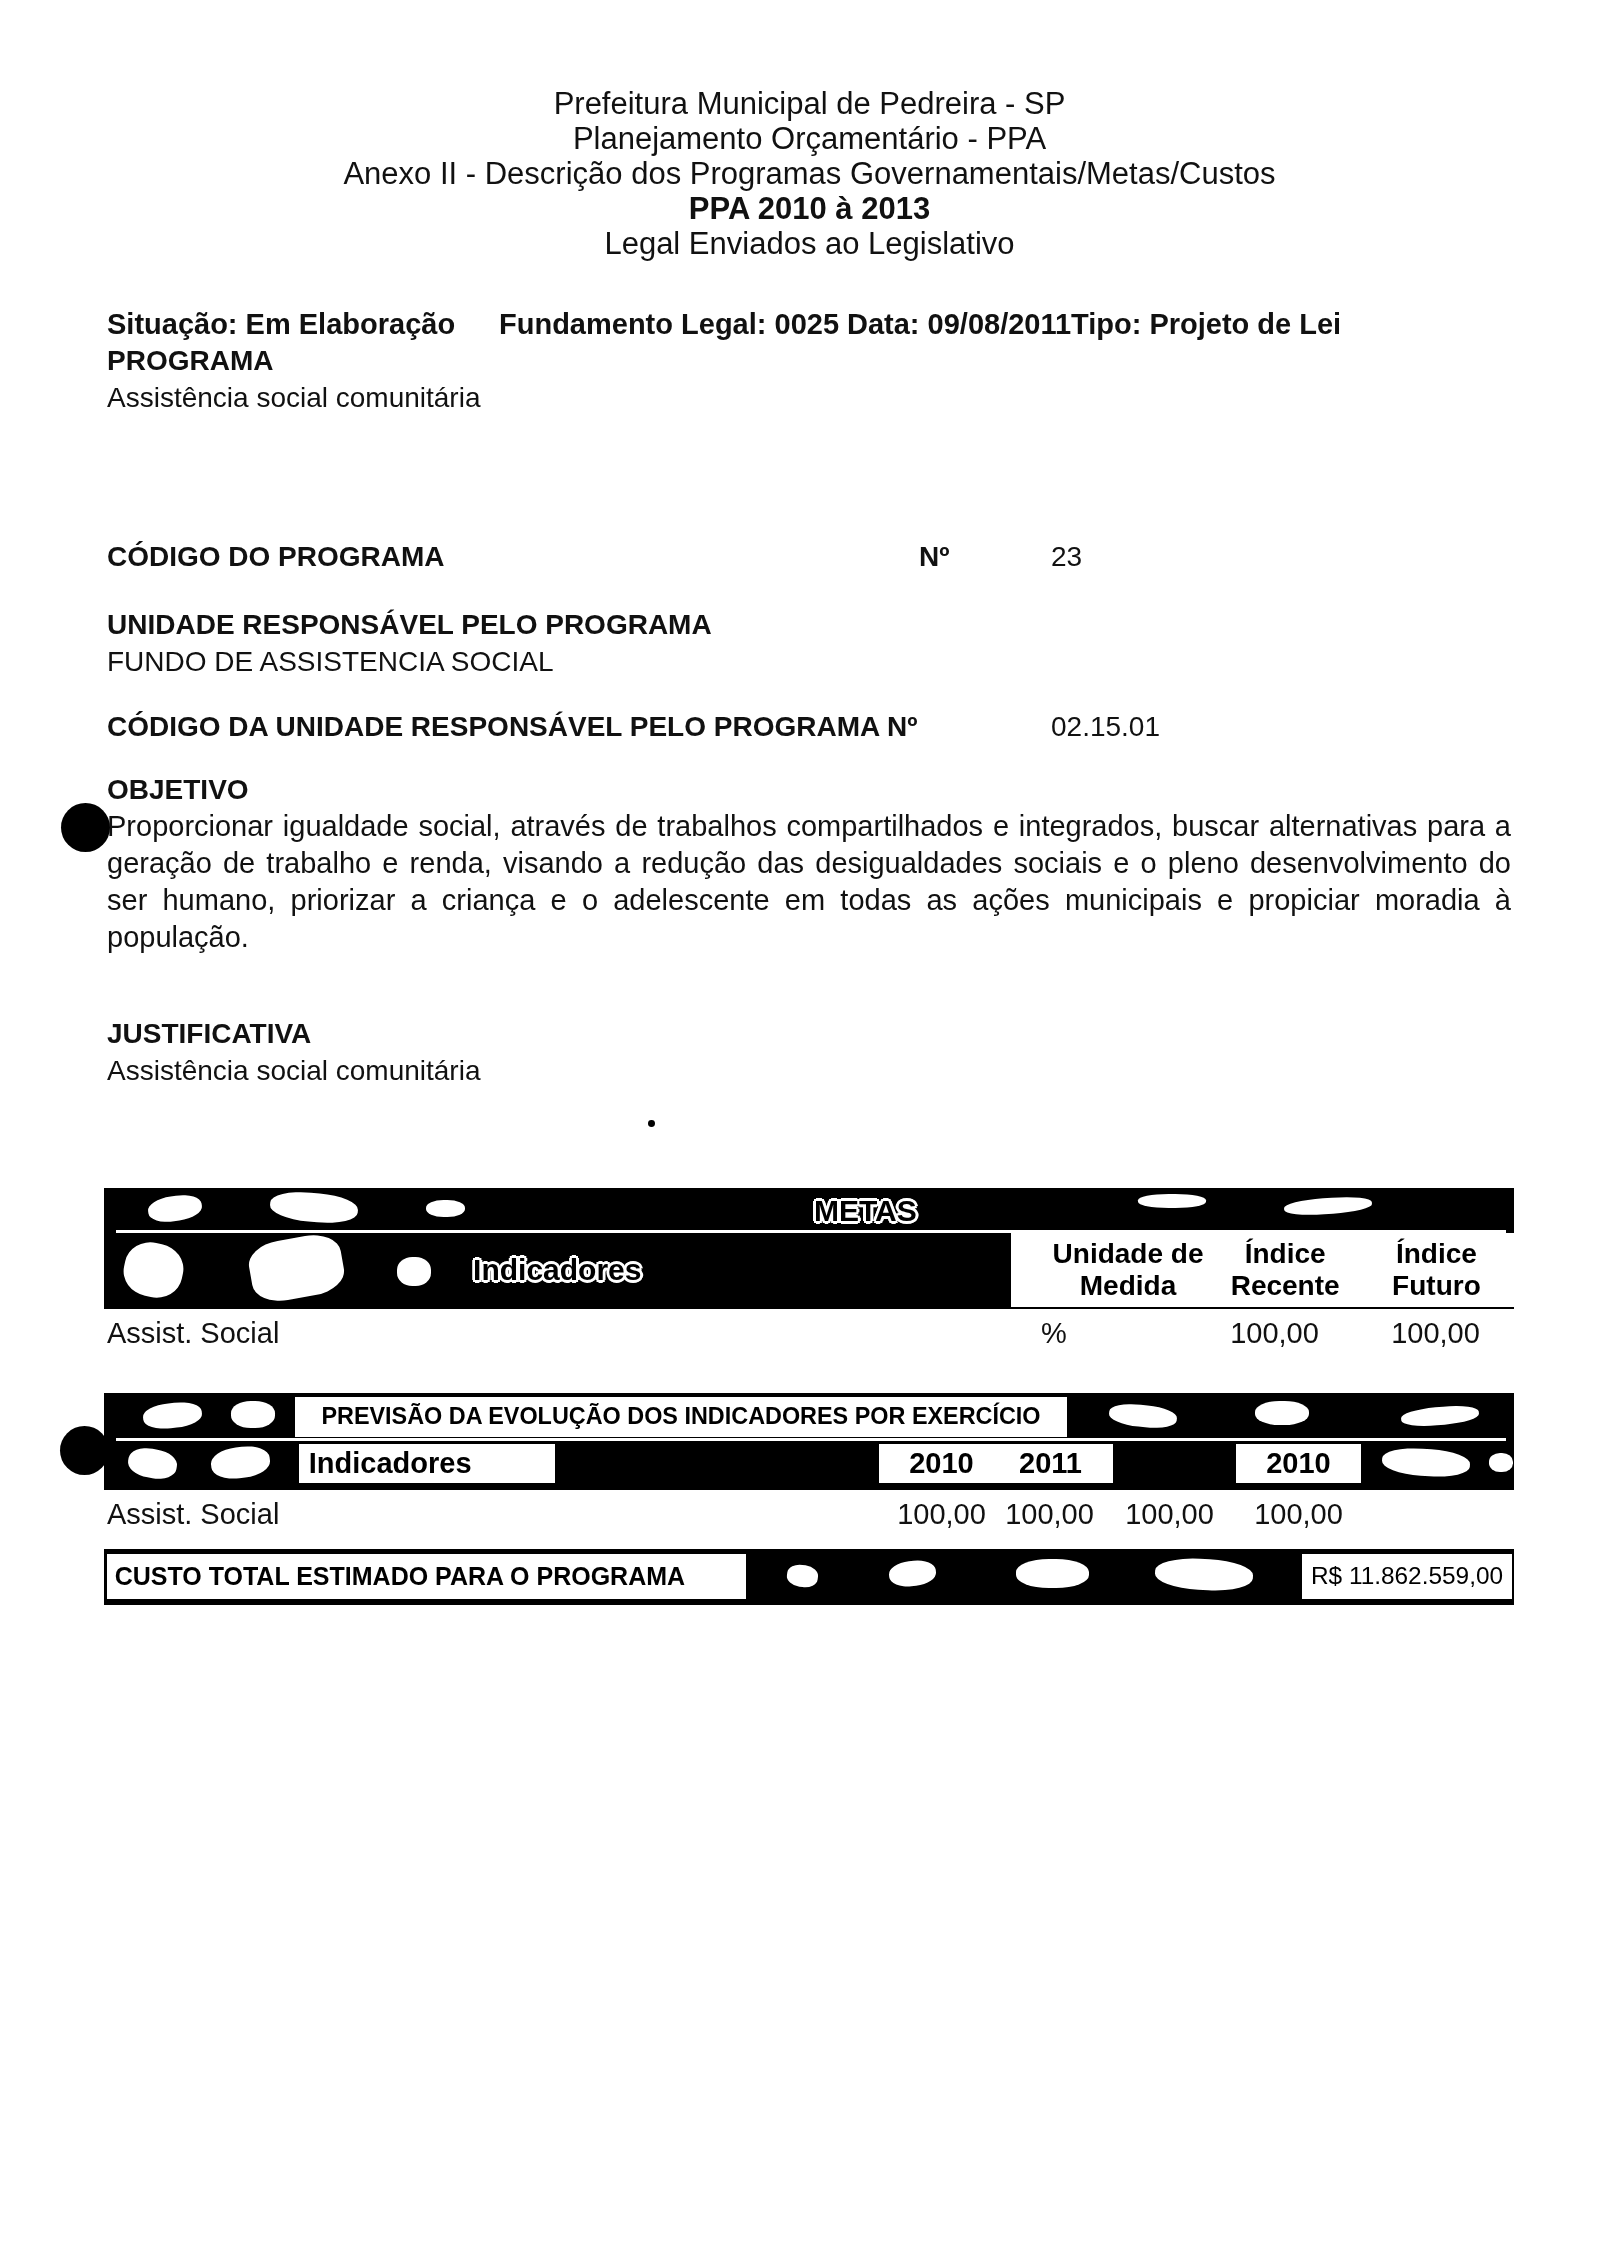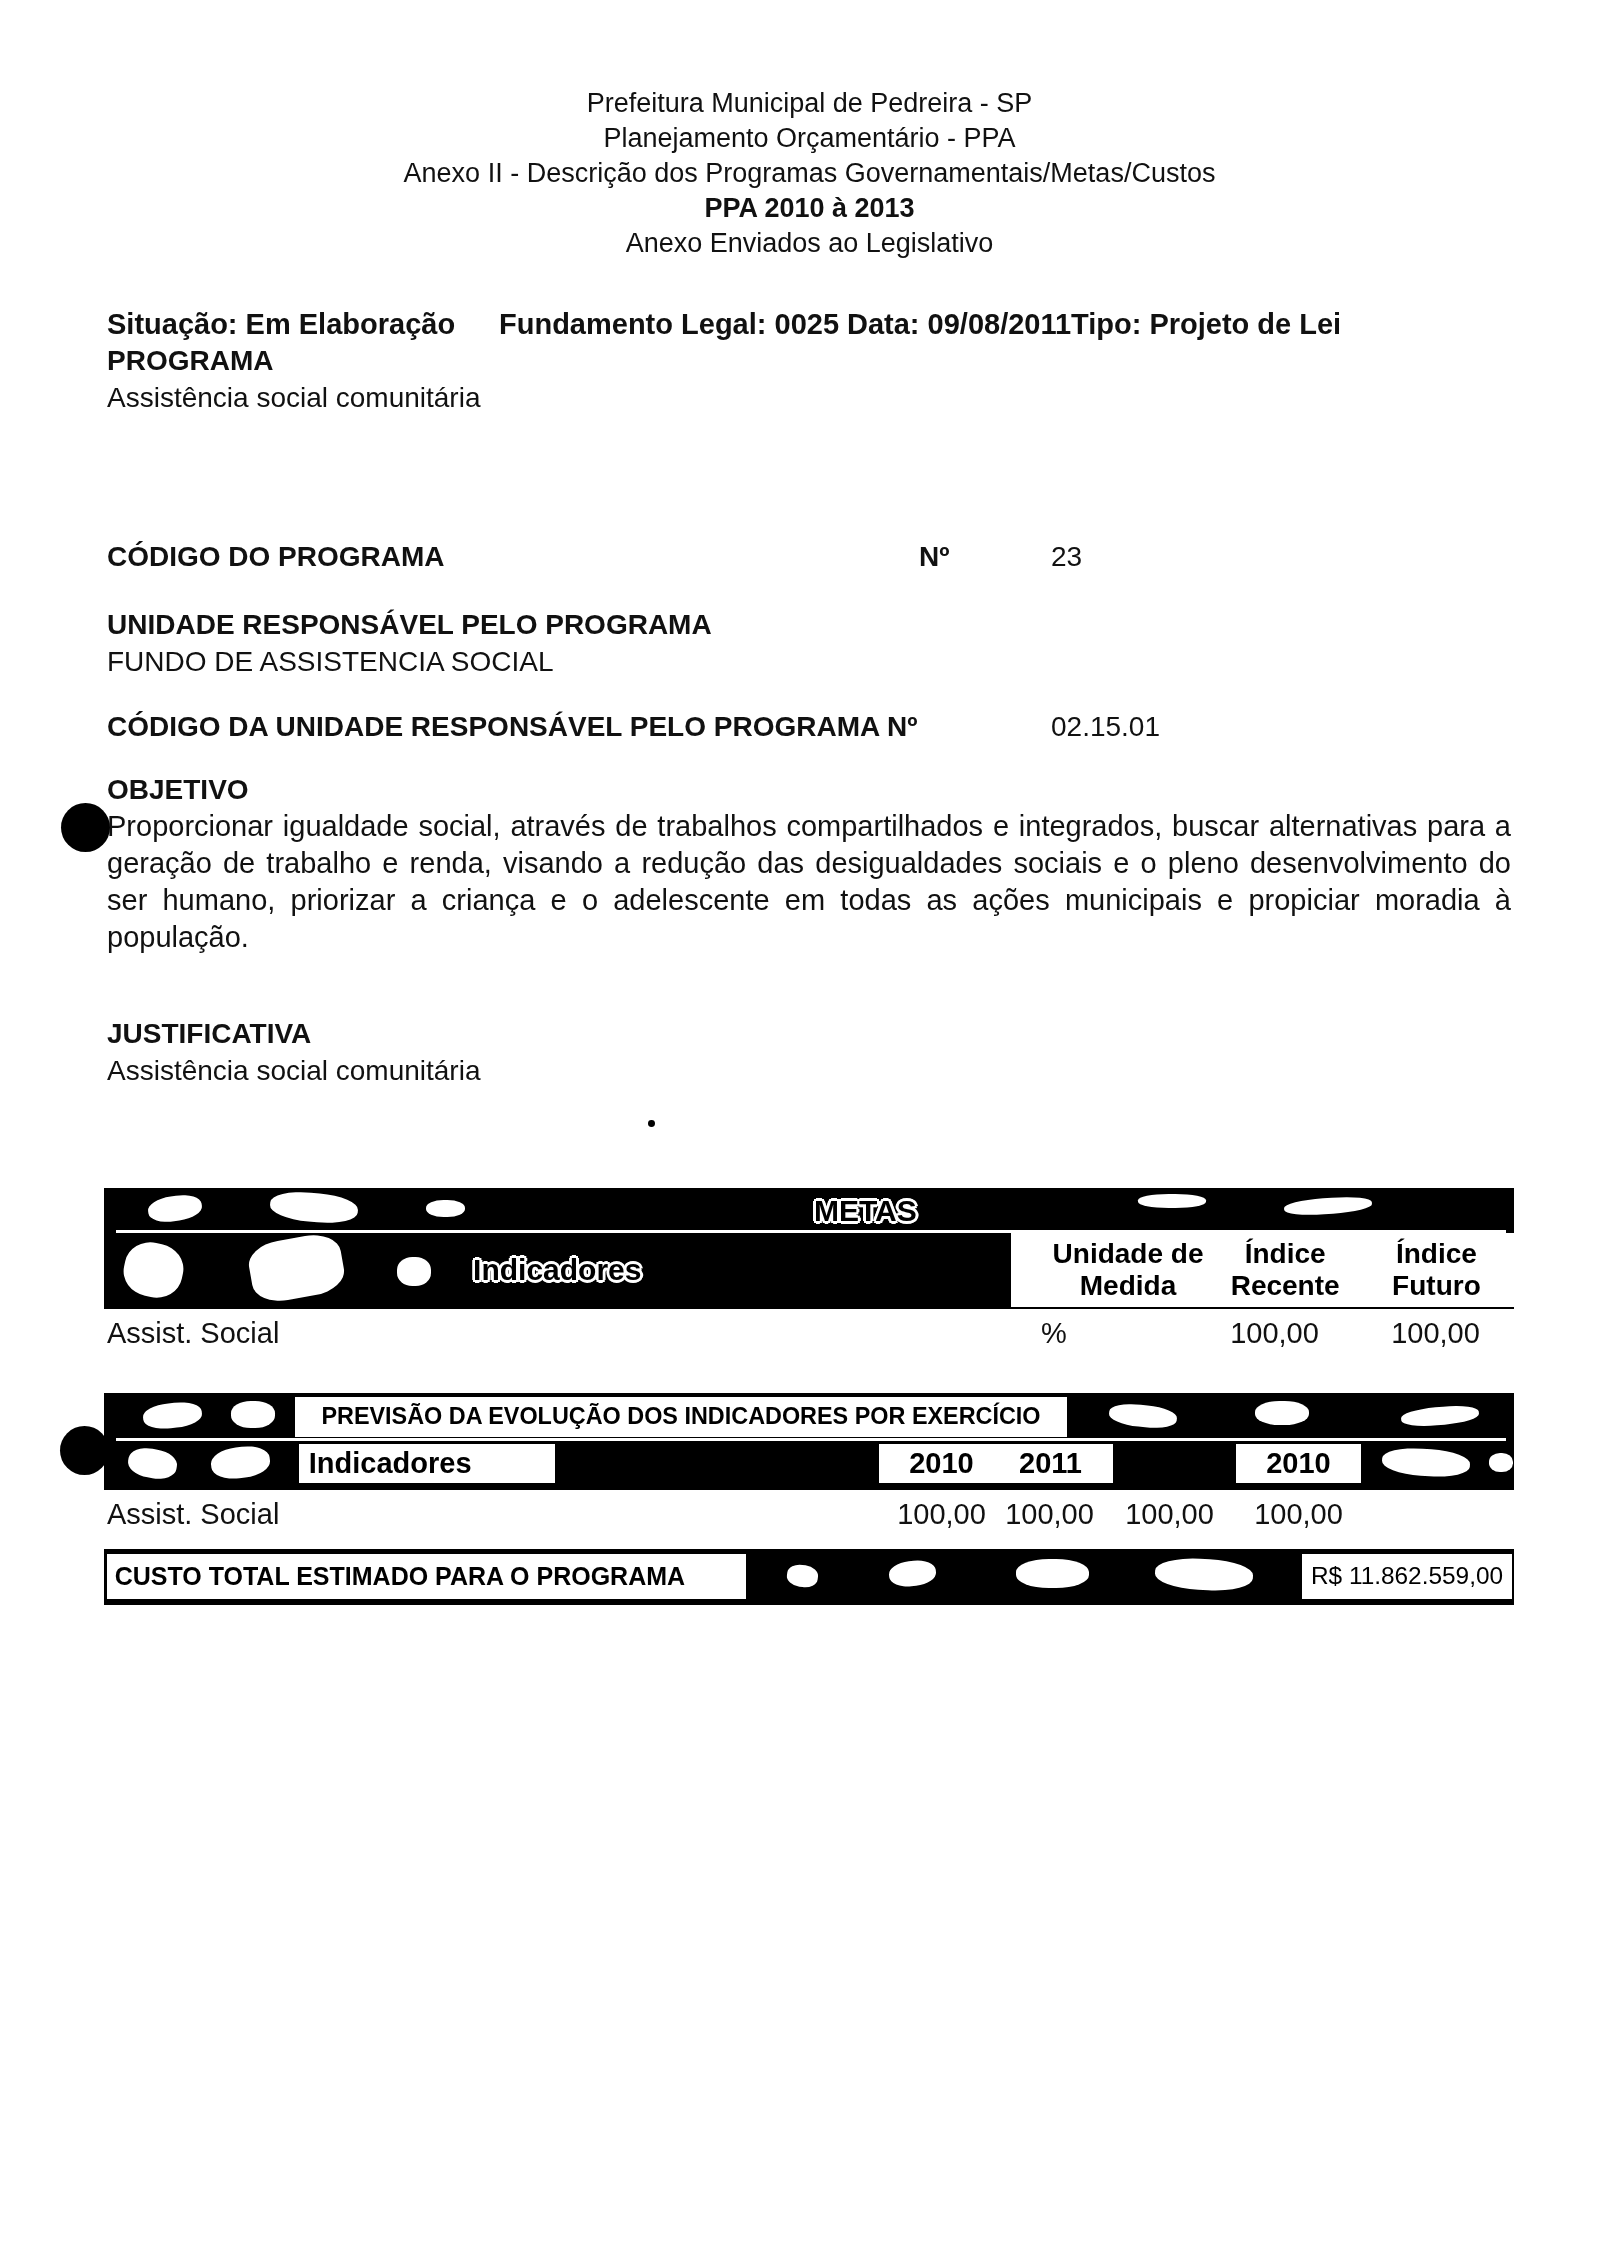--- a/index.html
+++ b/index.html
@@ -9,21 +9,21 @@
     background:#fff;
     font-family:"Liberation Sans", sans-serif;
     color:#111;
     overflow:hidden;
   }
   .abs{position:absolute;}
   .b{font-weight:bold;}
   .t30{font-size:28px;line-height:35px;}
 
   
-  .doc-header{top:86px;left:0;width:100%;text-align:center;font-size:27px;line-height:35px;}
+  .doc-header{top:86px;left:0;width:100%;text-align:center;font-size:31px;line-height:35px;}
   .doc-header .hline{white-space:nowrap;}
 
   
   .status-row{top:308px;left:0;width:100%;height:39px;}
   .status-row span{position:absolute;font-weight:bold;font-size:29px;white-space:nowrap;}
 
   
   .para{font-size:29px;line-height:37px;text-align:justify;}
 
   
@@ -56,21 +56,21 @@
 </head>
 <body>
 
 <div class="page">
 
   <div class="abs doc-header">
     <div class="hline">Prefeitura Municipal de Pedreira - SP</div>
     <div class="hline">Planejamento Orçamentário - PPA</div>
     <div class="hline">Anexo II - Descrição dos Programas Governamentais/Metas/Custos</div>
     <div class="hline b">PPA 2010 à 2013</div>
-    <div class="hline">Anexo Enviados ao Legislativo</div>
+    <div class="hline">Legal Enviados ao Legislativo</div>
   </div>
 
   <div class="abs status-row">
     <span style="left:107px;">Situação: Em Elaboração</span>
     <span style="left:499px;">Fundamento Legal: 0025</span>
     <span style="left:847px;">Data: 09/08/2011</span>
     <span style="left:1071px;">Tipo: Projeto de Lei</span>
   </div>
 
   <div class="abs b t30" style="left:107px;top:343px;">PROGRAMA</div>

